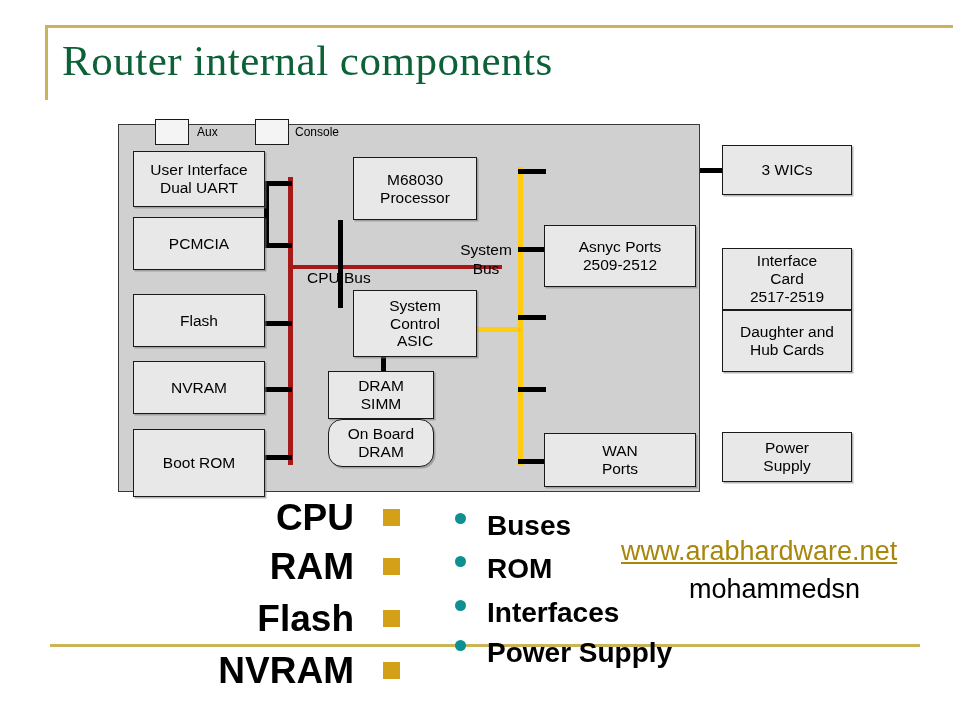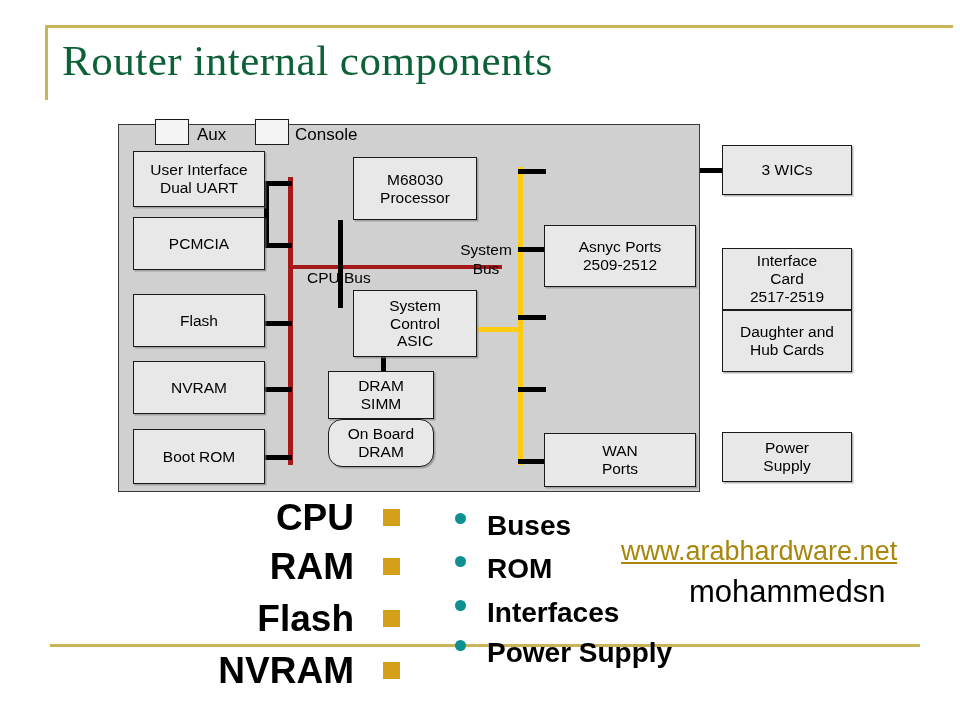--- a/index.html
+++ b/index.html
@@ -67,21 +67,21 @@
   .dbox .lines { display: block; }
 
   .portbox {
     position: absolute;
     background: #f4f4f4;
     border: 1.5px solid #1a1a1a;
     box-sizing: border-box;
   }
   .portlabel {
     position: absolute;
-    font-size: 17px;
+    font-size: 12px;
     color: #000;
     white-space: nowrap;
   }
 
   .buslabel {
     position: absolute;
     font-size: 15.5px;
     color: #000;
     text-align: center;
     line-height: 1.2;
@@ -136,21 +136,21 @@
     position: absolute;
     left: 621px; top: 536px;
     font-size: 27px;
     color: #a8860b;
     text-decoration: underline;
     white-space: nowrap;
   }
   #author-name {
     position: absolute;
     left: 689px; top: 574px;
-    font-size: 31px;
+    font-size: 27px;
     color: #000;
     white-space: nowrap;
   }
 </style>
 </head>
 <body>
 
 <div id="slide-title-rule-top"></div>
 <div id="slide-title-rule-left"></div>
 <div id="page-title">Router internal components</div>
@@ -199,21 +199,21 @@
   </div>
   <div class="dbox" style="left:14px; top:92px; width:132px; height:53px;">
     <span>PCMCIA</span>
   </div>
   <div class="dbox" style="left:14px; top:169px; width:132px; height:53px;">
     <span>Flash</span>
   </div>
   <div class="dbox" style="left:14px; top:236px; width:132px; height:53px;">
     <span>NVRAM</span>
   </div>
-  <div class="dbox" style="left:14px; top:304px; width:132px; height:55px;">
+  <div class="dbox" style="left:14px; top:304px; width:132px; height:68px;">
     <span>Boot ROM</span>
   </div>
 
   <div class="dbox" style="left:234px; top:32px; width:124px; height:63px;">
     <span class="lines">
       <span>M68030</span><br>
       <span>Processor</span>
     </span>
   </div>
   <div class="dbox" style="left:234px; top:165px; width:124px; height:67px;">

